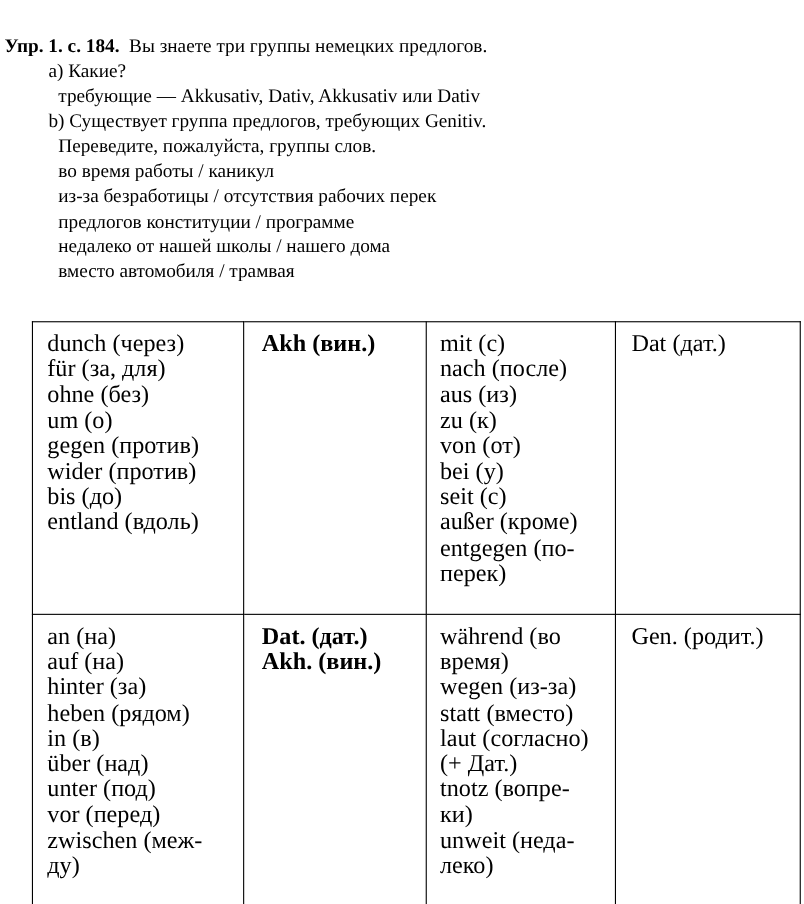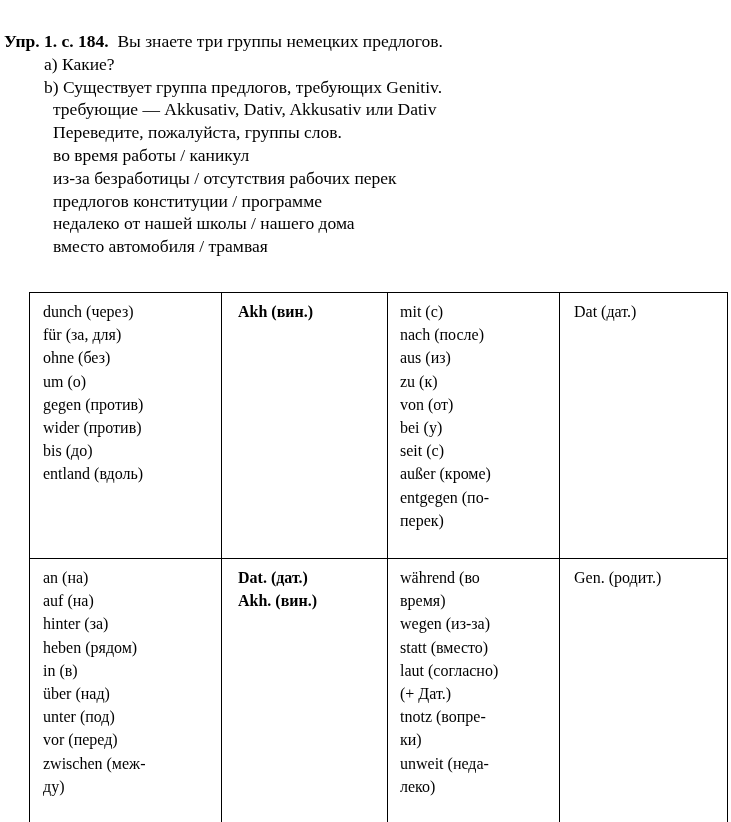--- a/index.html
+++ b/index.html
@@ -45,21 +45,21 @@
   }
   table.prep {
     border-collapse: collapse;
     width: 694px;
     table-layout: fixed;
   }
   table.prep td {
     border: 1.6px solid #000000;
     vertical-align: top;
     padding: 7px 0 10px 0;
-    font-size: 16px;
+    font-size: 22px;
     line-height: 23.2px;
   }
   td.c1 { width: 191px; }
   td.c2 { width: 165px; vertical-align: middle; }
   td.c3 { width: 171px; margin-top: 25px; }
   td.c4 { width: 167px; vertical-align: middle; }
 
   .cell-inner { padding-left: 13px; padding-right: 6px; }
   .cell-inner.mid { padding-left: 16px; font-weight: bold; }
   .cell-inner.c3pad { padding-left: 12px; }
@@ -70,22 +70,22 @@
   
   tr.row1 td { height: 248px; }
   tr.row2 td { height: 248px; }
 </style>
 </head>
 <body>
 
 <div id="intro">
   <div class="line l0"><span class="ex-ref">Упр. 1. с. 184.</span><span class="ex-rest">  Вы знаете три группы немецких предлогов.</span></div>
   <div class="line ind1">a) Какие?</div>
+  <div class="line ind2">требующие — Akkusativ, Dativ, Akkusativ или Dativ</div>
   <div class="line ind1">b) Существует группа предлогов, требующих Genitiv.</div>
-  <div class="line ind2">требующие — Akkusativ, Dativ, Akkusativ или Dativ</div>
   <div class="line ind2">Переведите, пожалуйста, группы слов.</div>
   <div class="line ind2">во время работы / каникул</div>
   <div class="line ind2">из-за безработицы / отсутствия рабочих перек</div>
   <div class="line ind2">предлогов конституции / программе</div>
   <div class="line ind2">недалеко от нашей школы / нашего дома</div>
   <div class="line ind2">вместо автомобиля / трамвая</div>
 </div>
 
 <div id="prep-table-wrap">
   <table class="prep">

